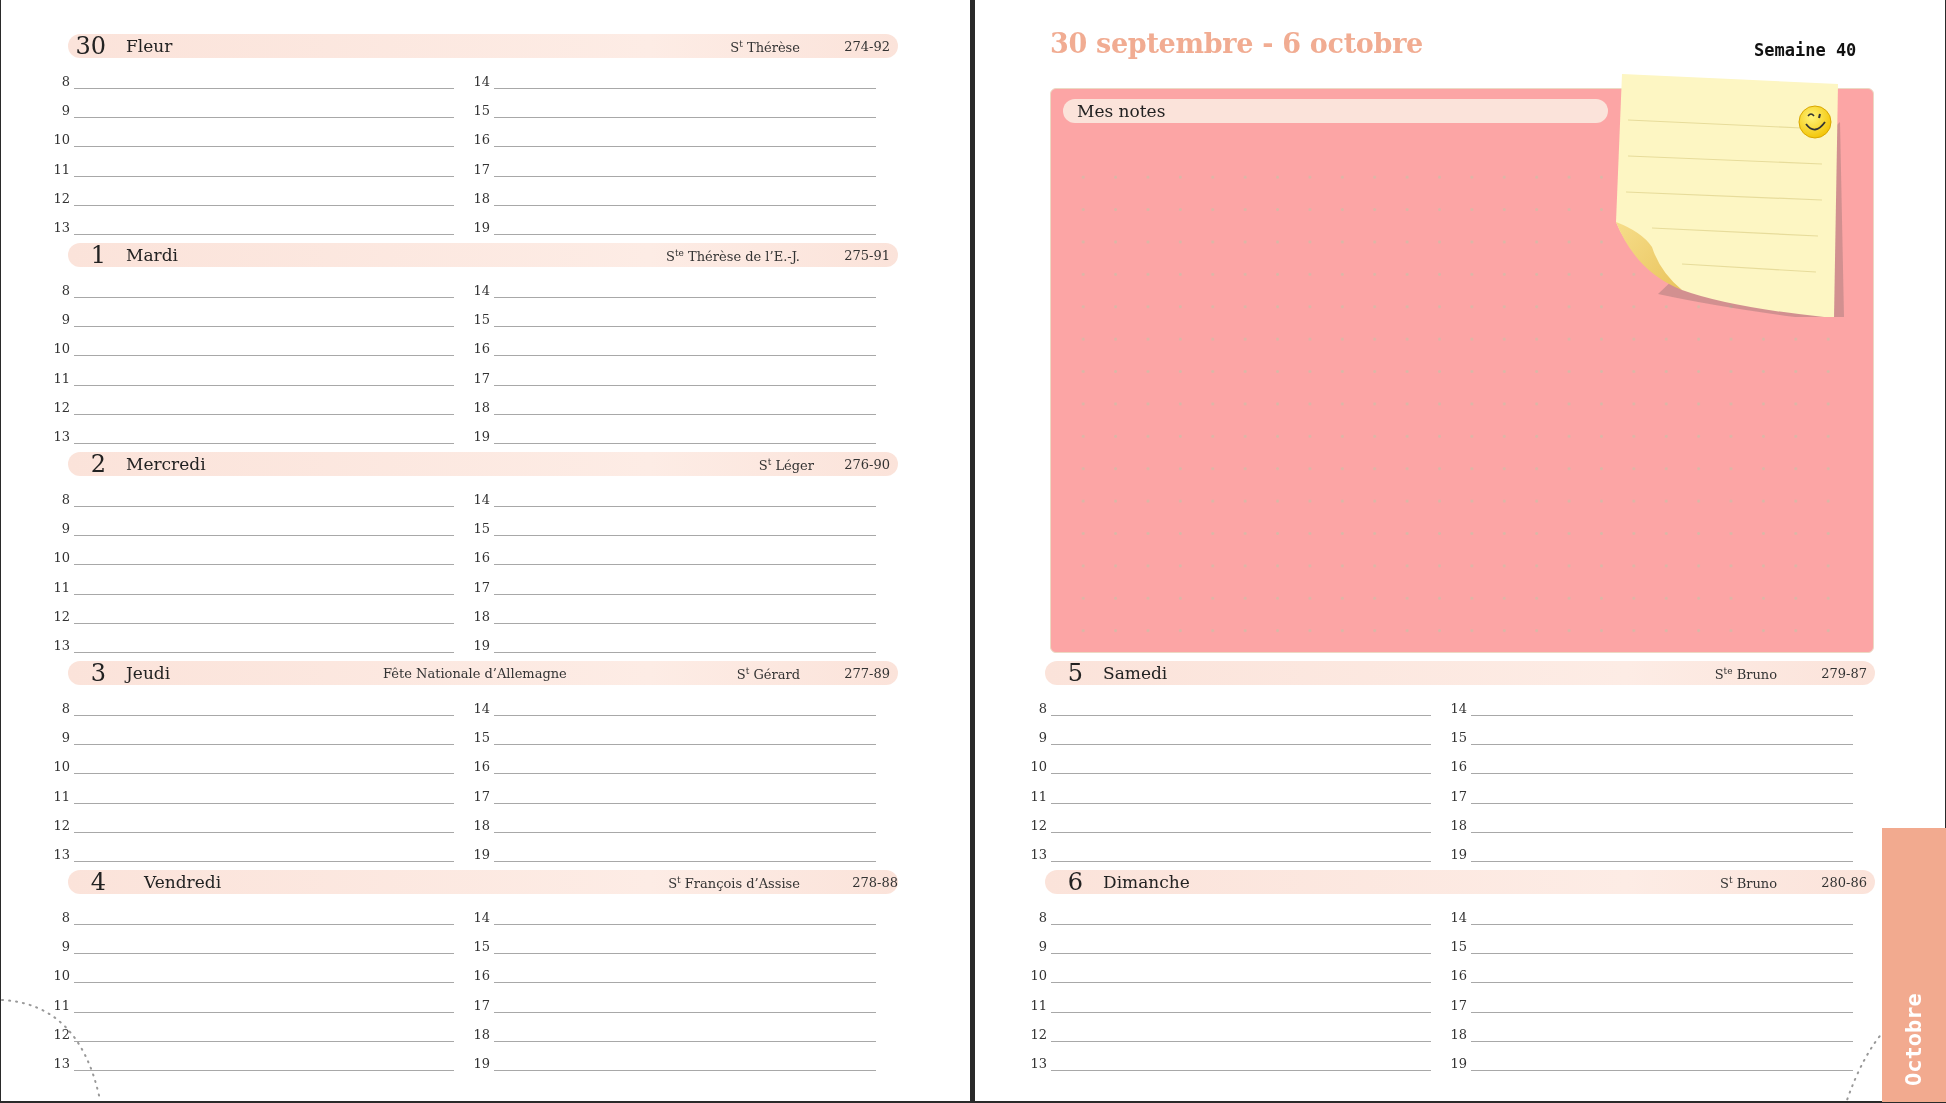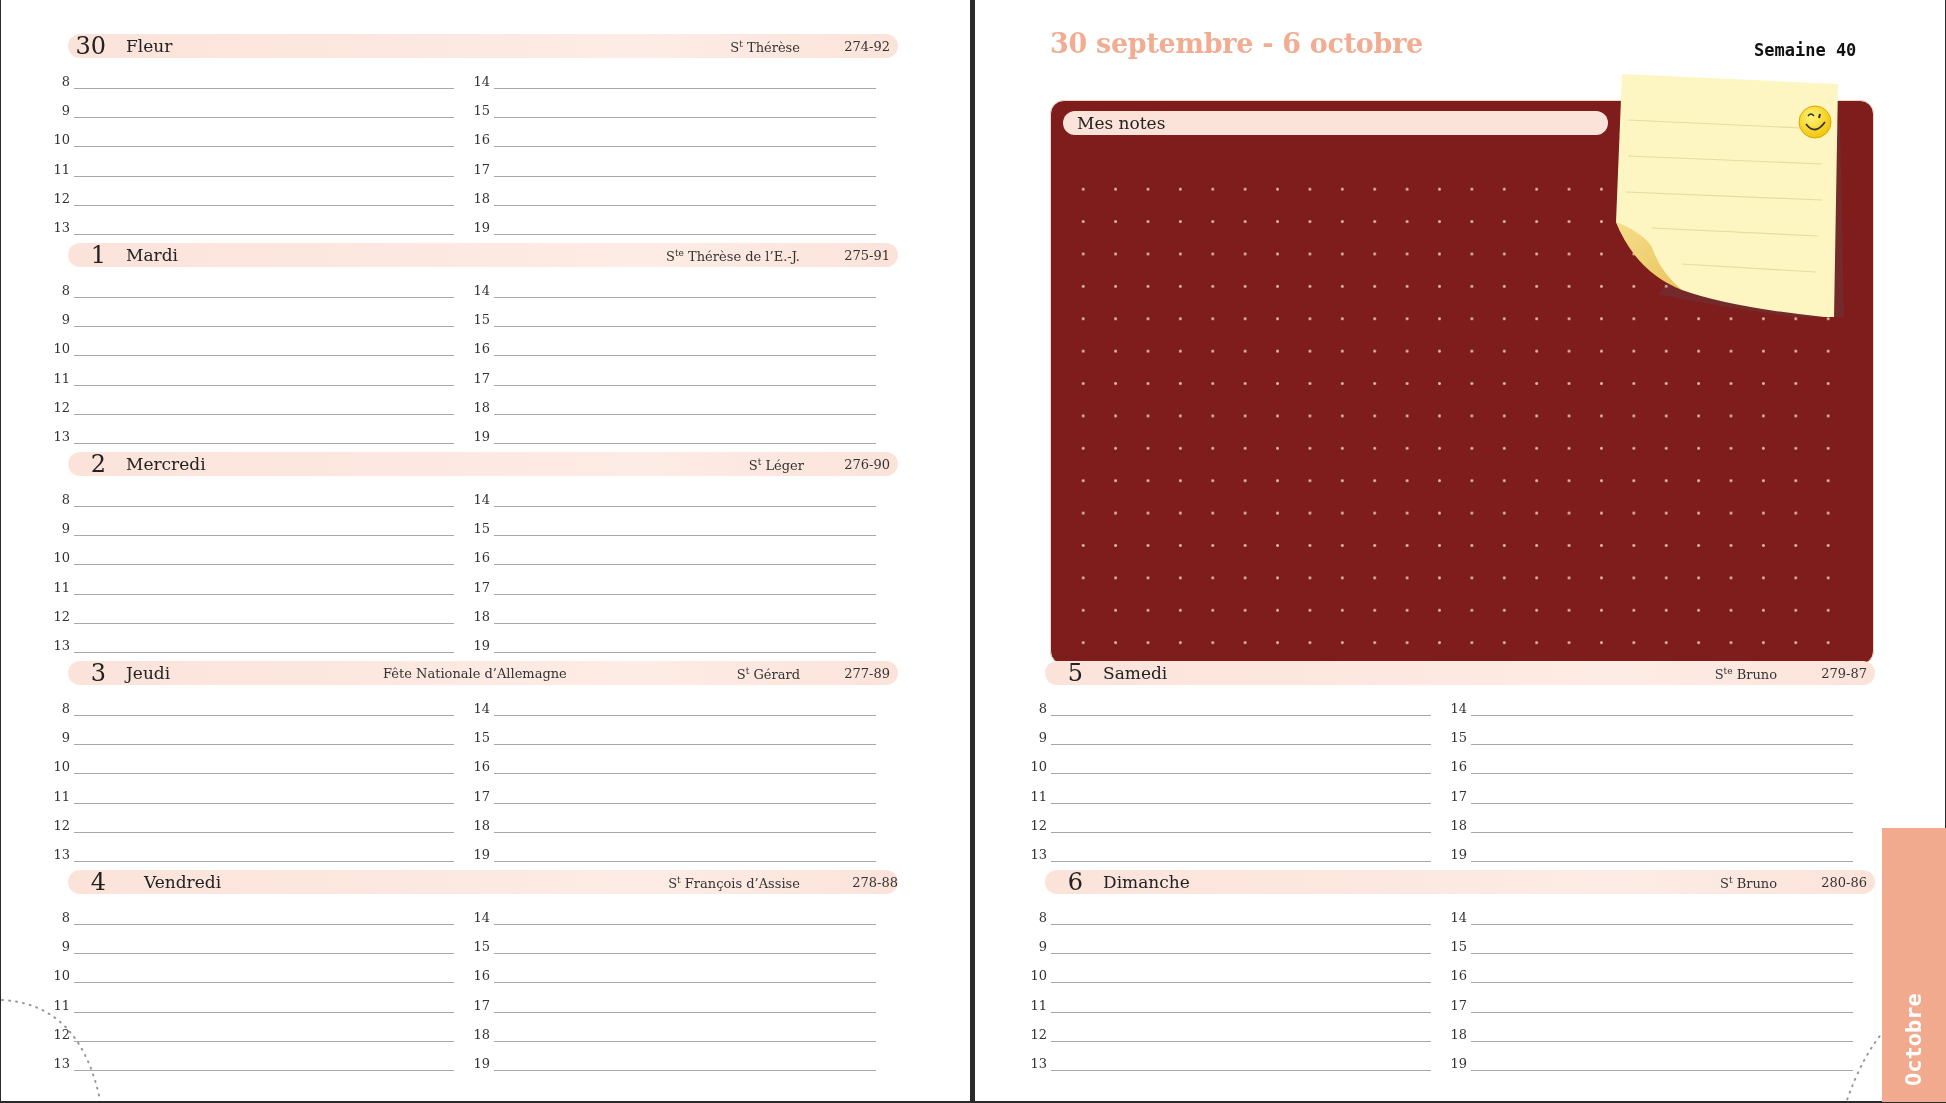--- a/index.html
+++ b/index.html
@@ -15,21 +15,21 @@
   .day-name{position:absolute;top:2px;font-size:17px;font-family:"DejaVu Serif",serif;color:#222;}
   .day-event{position:absolute;top:5px;font-size:13px;font-family:"DejaVu Serif",serif;color:#333;}
   .day-saint{position:absolute;top:5px;font-size:13px;font-family:"DejaVu Serif",serif;color:#333;}
   .day-saint sup{font-size:9px;}
   .day-count{position:absolute;top:5px;font-size:13px;font-family:"DejaVu Serif",serif;color:#333;}
   .hour-row{position:absolute;height:20px;}
   .hour-label{position:absolute;top:0;width:22px;text-align:right;font-size:13px;font-family:"DejaVu Serif",serif;color:#333;}
   .hour-line{position:absolute;top:14px;height:1px;background:#a8a8a8;}
   .week-title{position:absolute;left:1050px;top:28px;font-size:27px;font-weight:bold;color:#f1ac92;font-family:"DejaVu Serif",serif;letter-spacing:-0.3px;}
   .week-num{position:absolute;left:1754px;top:40px;font-size:17px;font-weight:bold;color:#111;font-family:"DejaVu Sans Mono","Liberation Mono",monospace;}
-  .notes-box{position:absolute;left:1050px;top:100px;width:822px;height:563px;border:1.5px solid #ecd9c4;border-radius:14px;background:#7f1d1d;overflow:hidden;}
+  .notes-box{position:absolute;left:1050px;top:88px;width:822px;height:563px;border:1.5px solid #ecd9c4;border-radius:6px;background:#fca5a5;overflow:hidden;}
   .notes-header{position:absolute;left:12px;top:10px;width:545px;height:24px;background:#fbe3da;border-radius:12px;}
   .notes-label{position:absolute;left:14px;top:2px;font-size:17px;font-family:"DejaVu Serif",serif;color:#222;}
   .dot-grid{position:absolute;left:16px;top:72px;width:790px;height:480px;
        background-image:radial-gradient(circle,#d9b8a6 1.2px,transparent 1.6px);background-size:32.4px 32.4px;background-position:0 0;}
   .sticky{position:absolute;left:1612px;top:72px;width:232px;height:245px;}
   .month-tab{position:absolute;left:1882px;top:828px;width:64px;height:274px;background:#f2aa8f;}
   .month-label{position:absolute;left:0;top:0;width:274px;height:64px;transform-origin:0 0;transform:translate(0,274px) rotate(-90deg);
        color:#fff;font-weight:bold;font-size:22px;font-family:"DejaVu Sans Mono","Liberation Mono",monospace;text-align:left;line-height:64px;padding-left:16px;box-sizing:border-box;}
 </style>
 </head>
@@ -201,21 +201,21 @@
       <div class="hour-row" style="left: 408px; top: 186px; width: 412px;">
         <span class="hour-label" style="left:-8px">19</span>
         <span class="hour-line" style="left:18px;width:382px"></span>
       </div>
     </div>
     <div class="day" style="left: 68px; top: 452px; width: 830px; height: 200px;">
       <div class="day-header" style="width: 830px; top: 0px;">
         <span class="day-num" style="left:-2px">2</span>
         <span class="day-name" style="left:58px">Mercredi</span>
         <span class="day-event" style="left:315px"></span>
-        <span class="day-saint" style="right:94px"><span>S</span><sup>t</sup><span> Léger</span></span>
+        <span class="day-saint" style="right:84px"><span>S</span><sup>t</sup><span> Léger</span></span>
         <span class="day-count" style="right:8px">276-90</span>
       </div>
       <div class="hour-row" style="left: -12px; top: 40px; width: 410px;">
         <span class="hour-label" style="left:-8px">8</span>
         <span class="hour-line" style="left:18px;width:380px"></span>
       </div>
       <div class="hour-row" style="left: 408px; top: 40px; width: 412px;">
         <span class="hour-label" style="left:-8px">14</span>
         <span class="hour-line" style="left:18px;width:382px"></span>
       </div>

